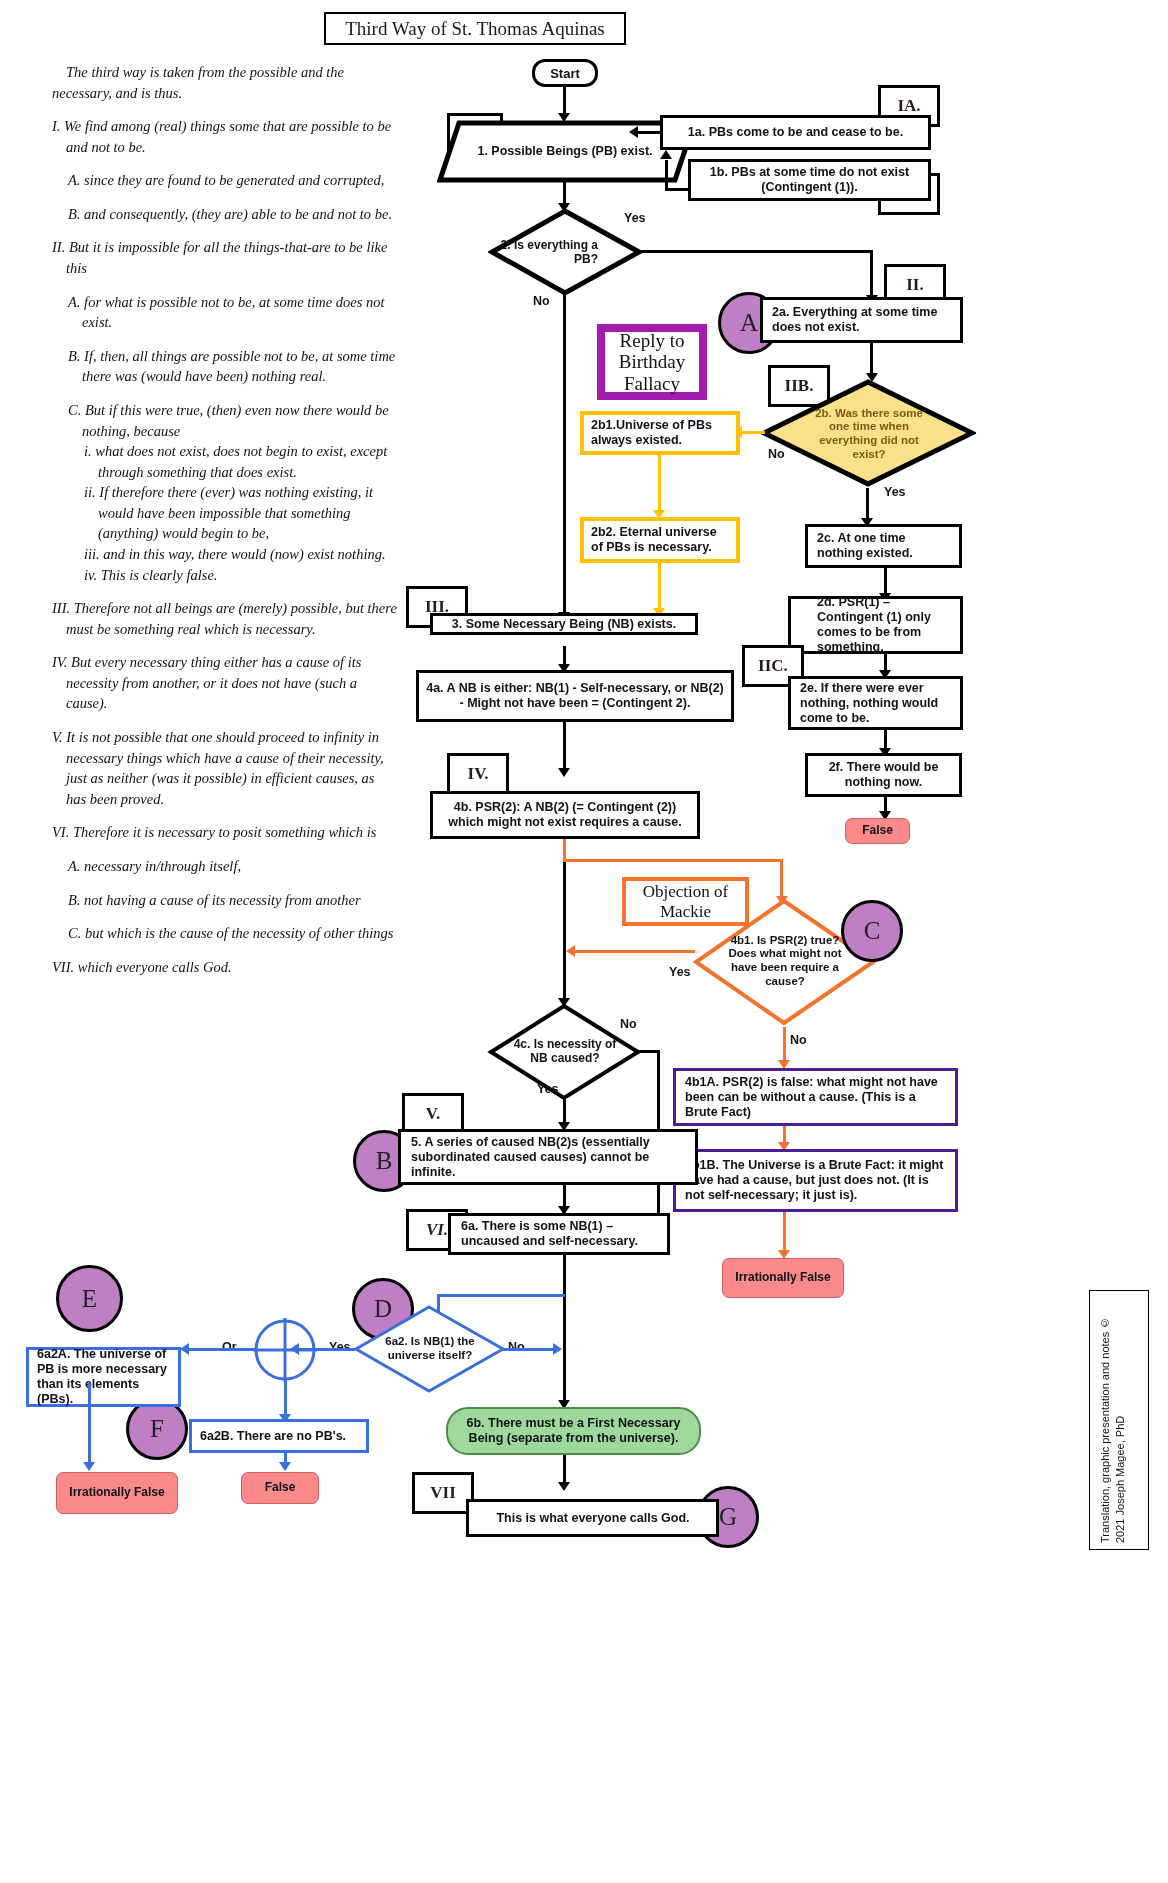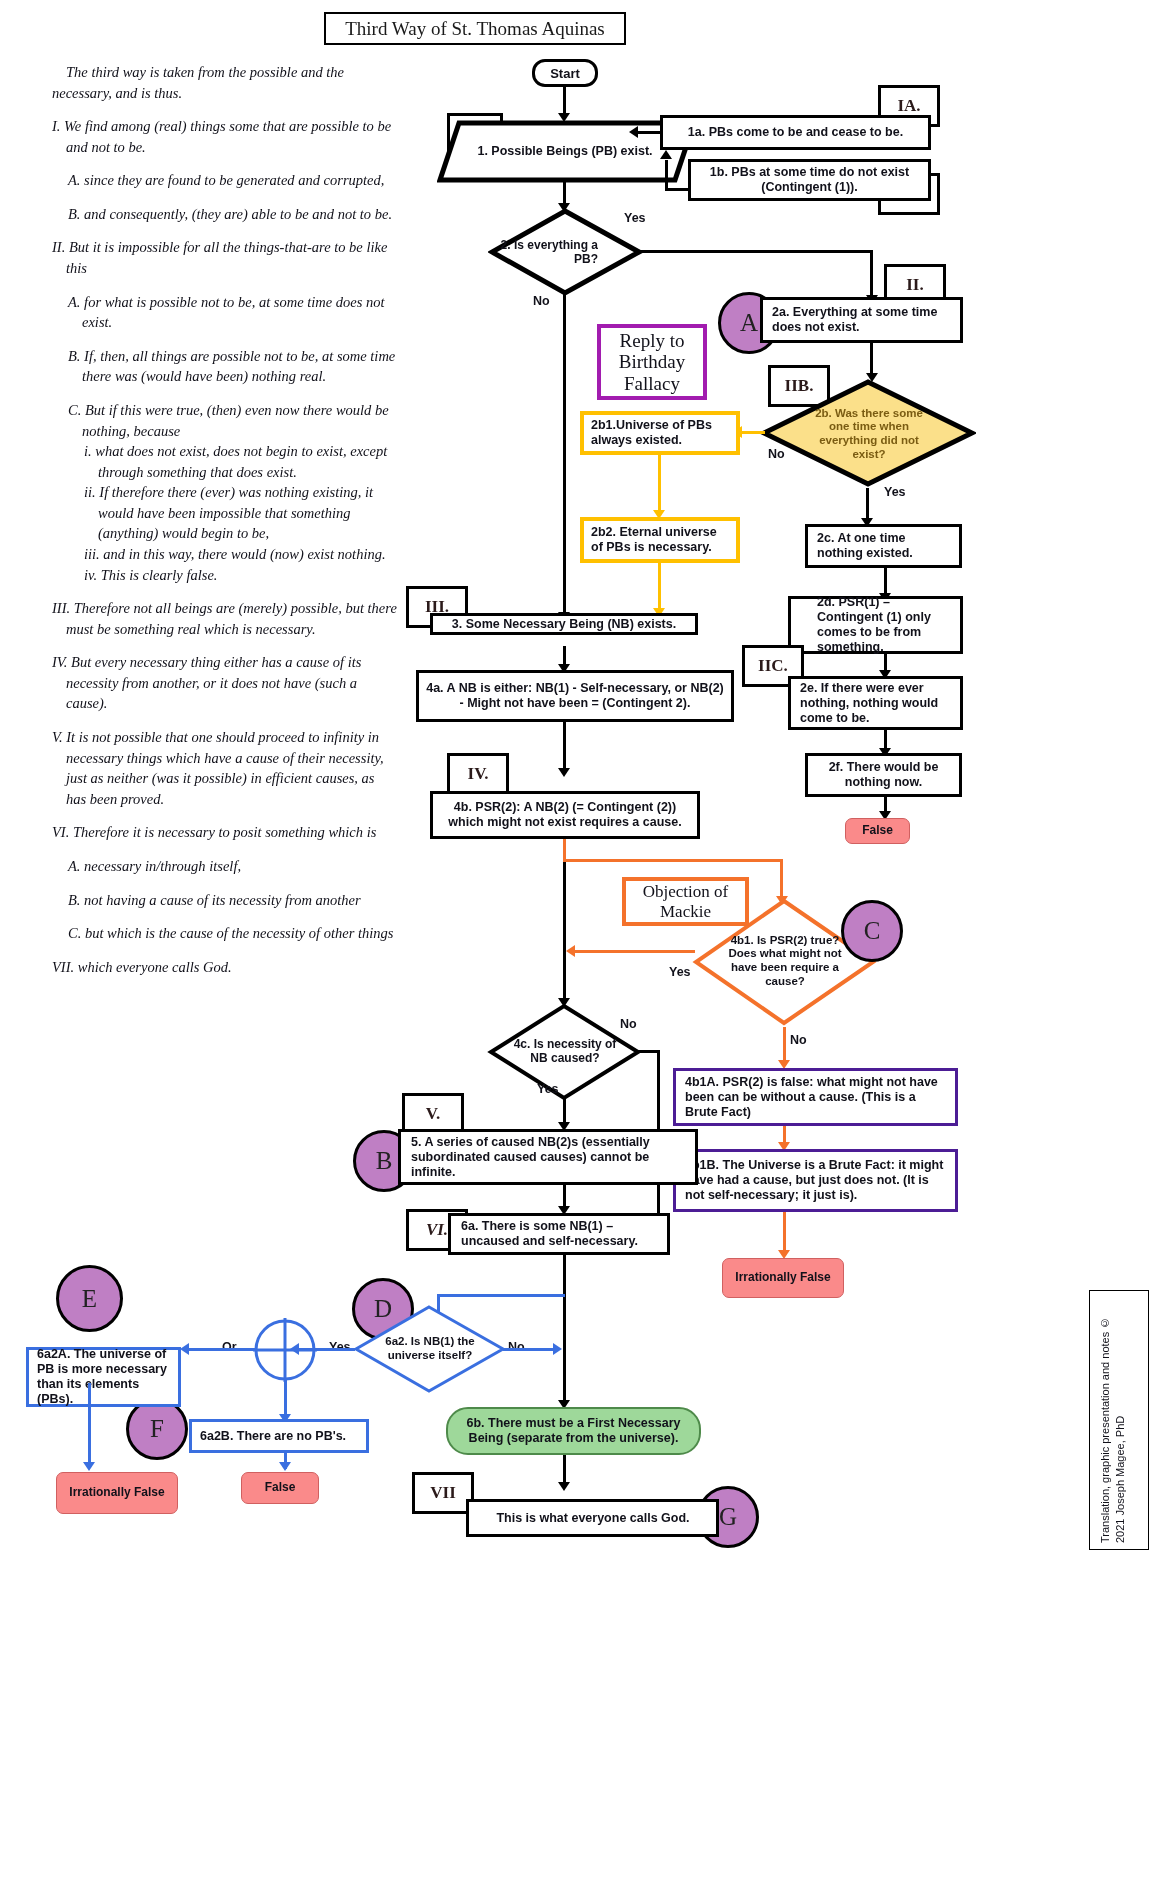--- a/index.html
+++ b/index.html
@@ -57,21 +57,21 @@
   .startcap{
     border:3px solid #000;border-radius:13px;background:#fff;
     display:flex;align-items:center;justify-content:center;
     font-weight:bold;font-size:13px;color:#11111a;
   }
   .lbl{
     font-weight:bold;font-size:12.5px;color:#11111a;
     display:flex;align-items:center;
   }
   .noteyellow{
-    border:4px solid #a21caf;background:#fff;
+    border:8px solid #a21caf;background:#fff;
     display:flex;align-items:center;justify-content:center;text-align:center;
     font-family:"Liberation Serif",serif;font-size:19px;color:#11111a;line-height:1.12;
   }
   .noteorange{
     border:4px solid #F4722B;background:#fff;
     display:flex;align-items:center;justify-content:center;text-align:center;
     font-family:"Liberation Serif",serif;font-size:17px;color:#11111a;line-height:1.15;
   }
   .ynode{border:4px solid #FFC000;background:#fff;text-align:left;justify-content:flex-start;}
   .onode{border:3px solid #4c1d95;background:#fff;text-align:left;justify-content:flex-start;}

